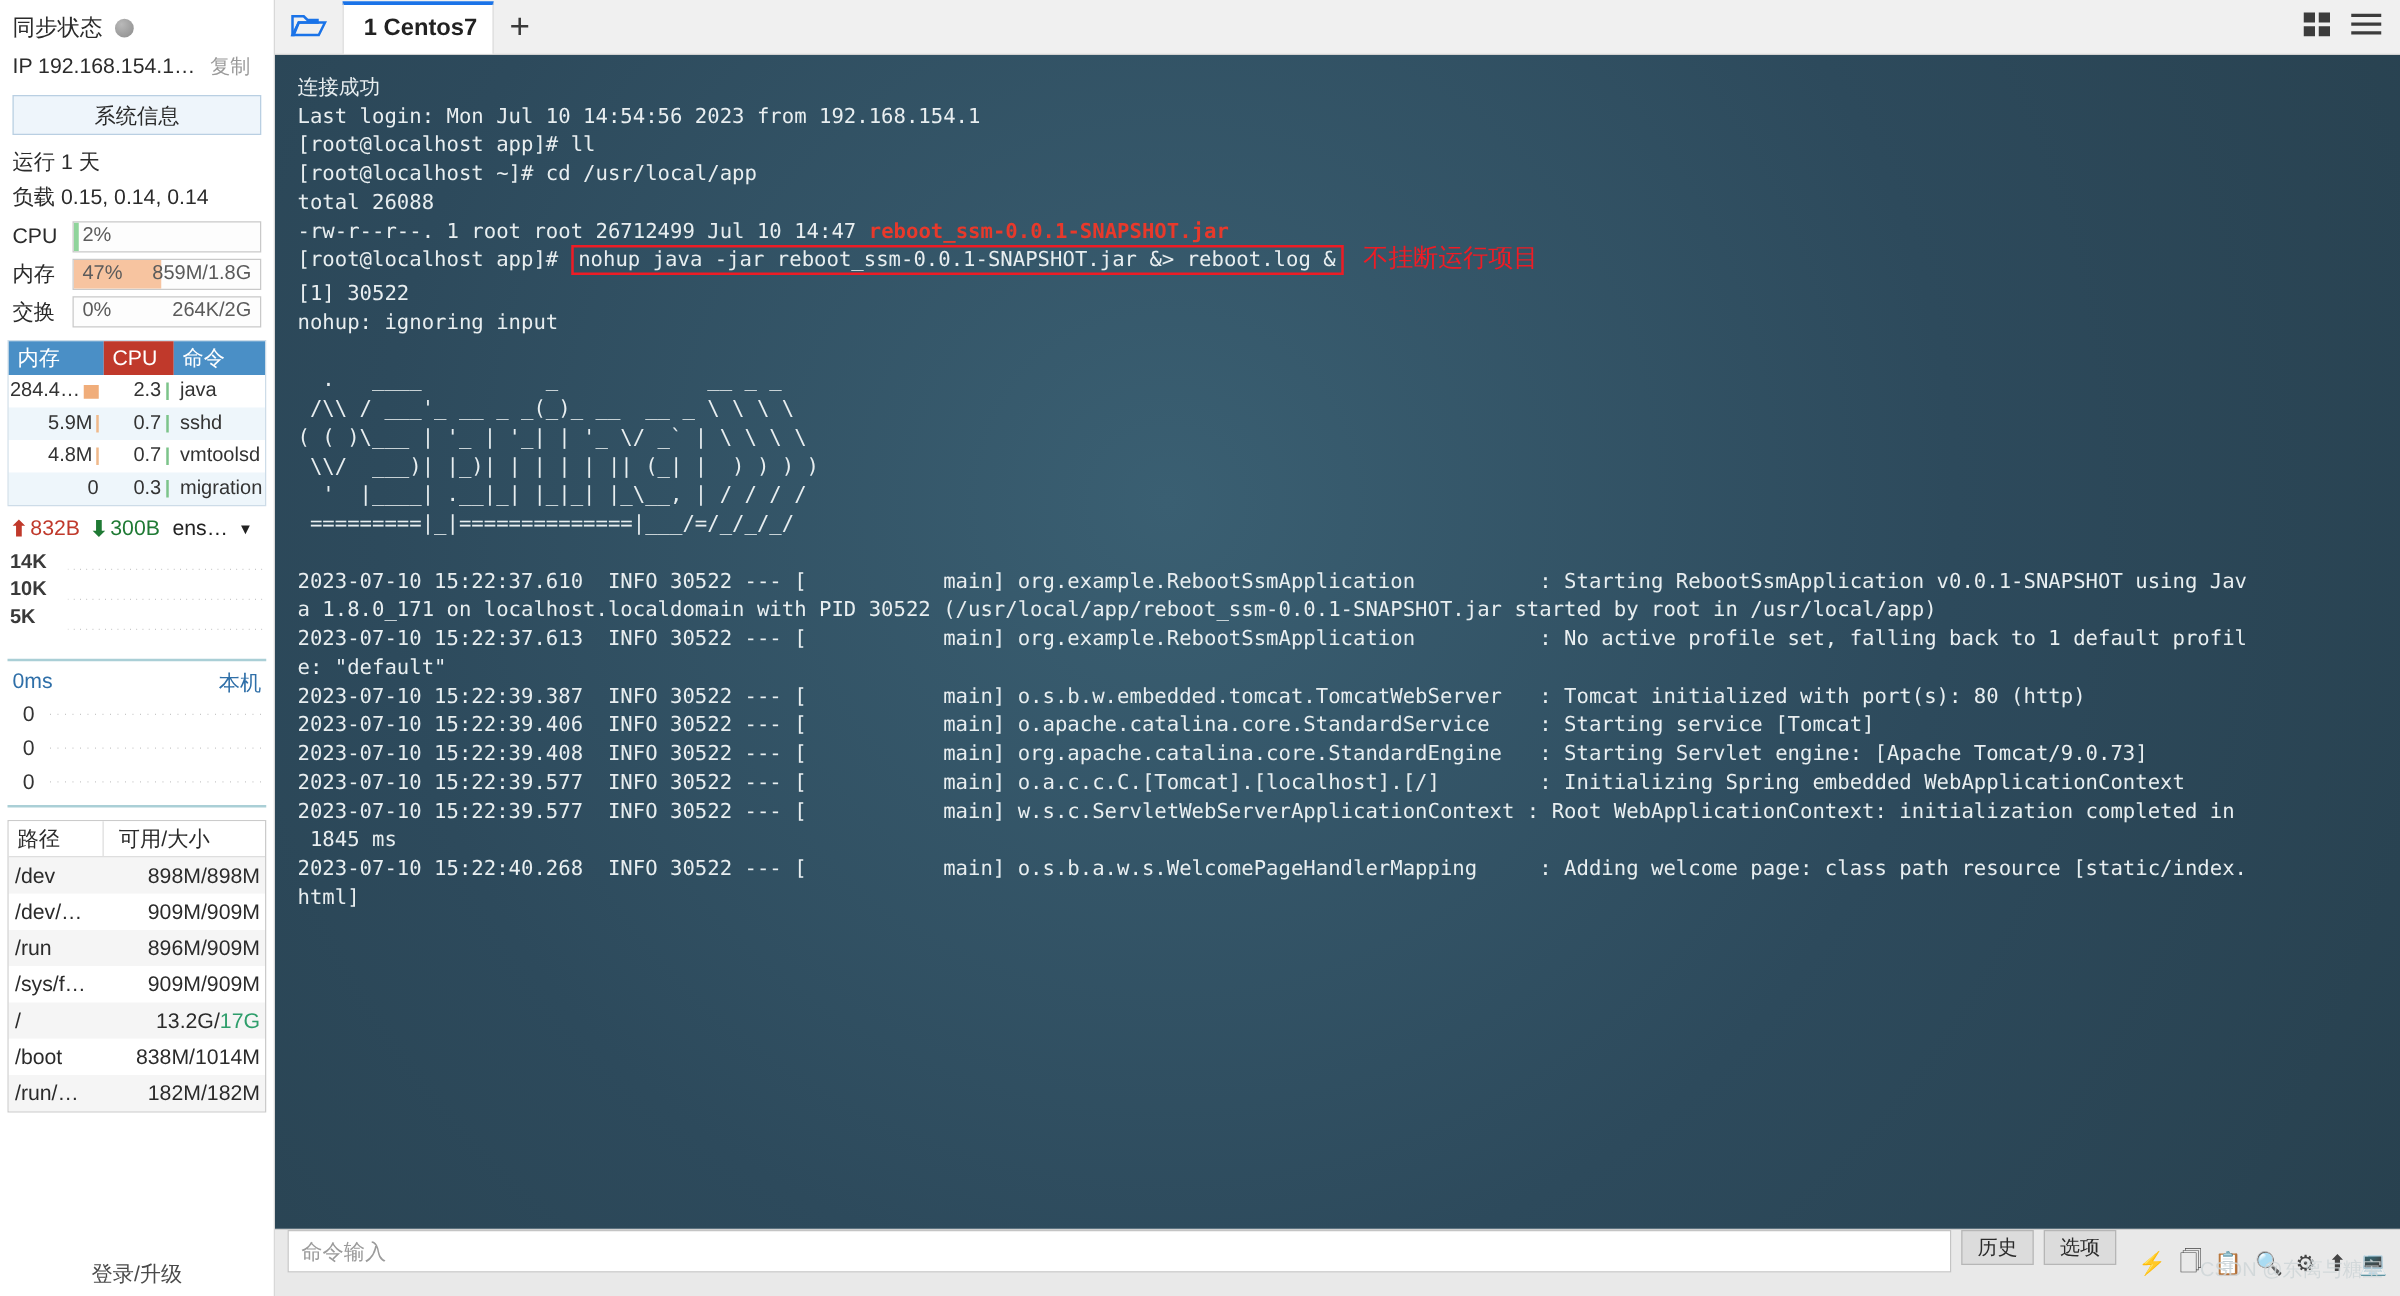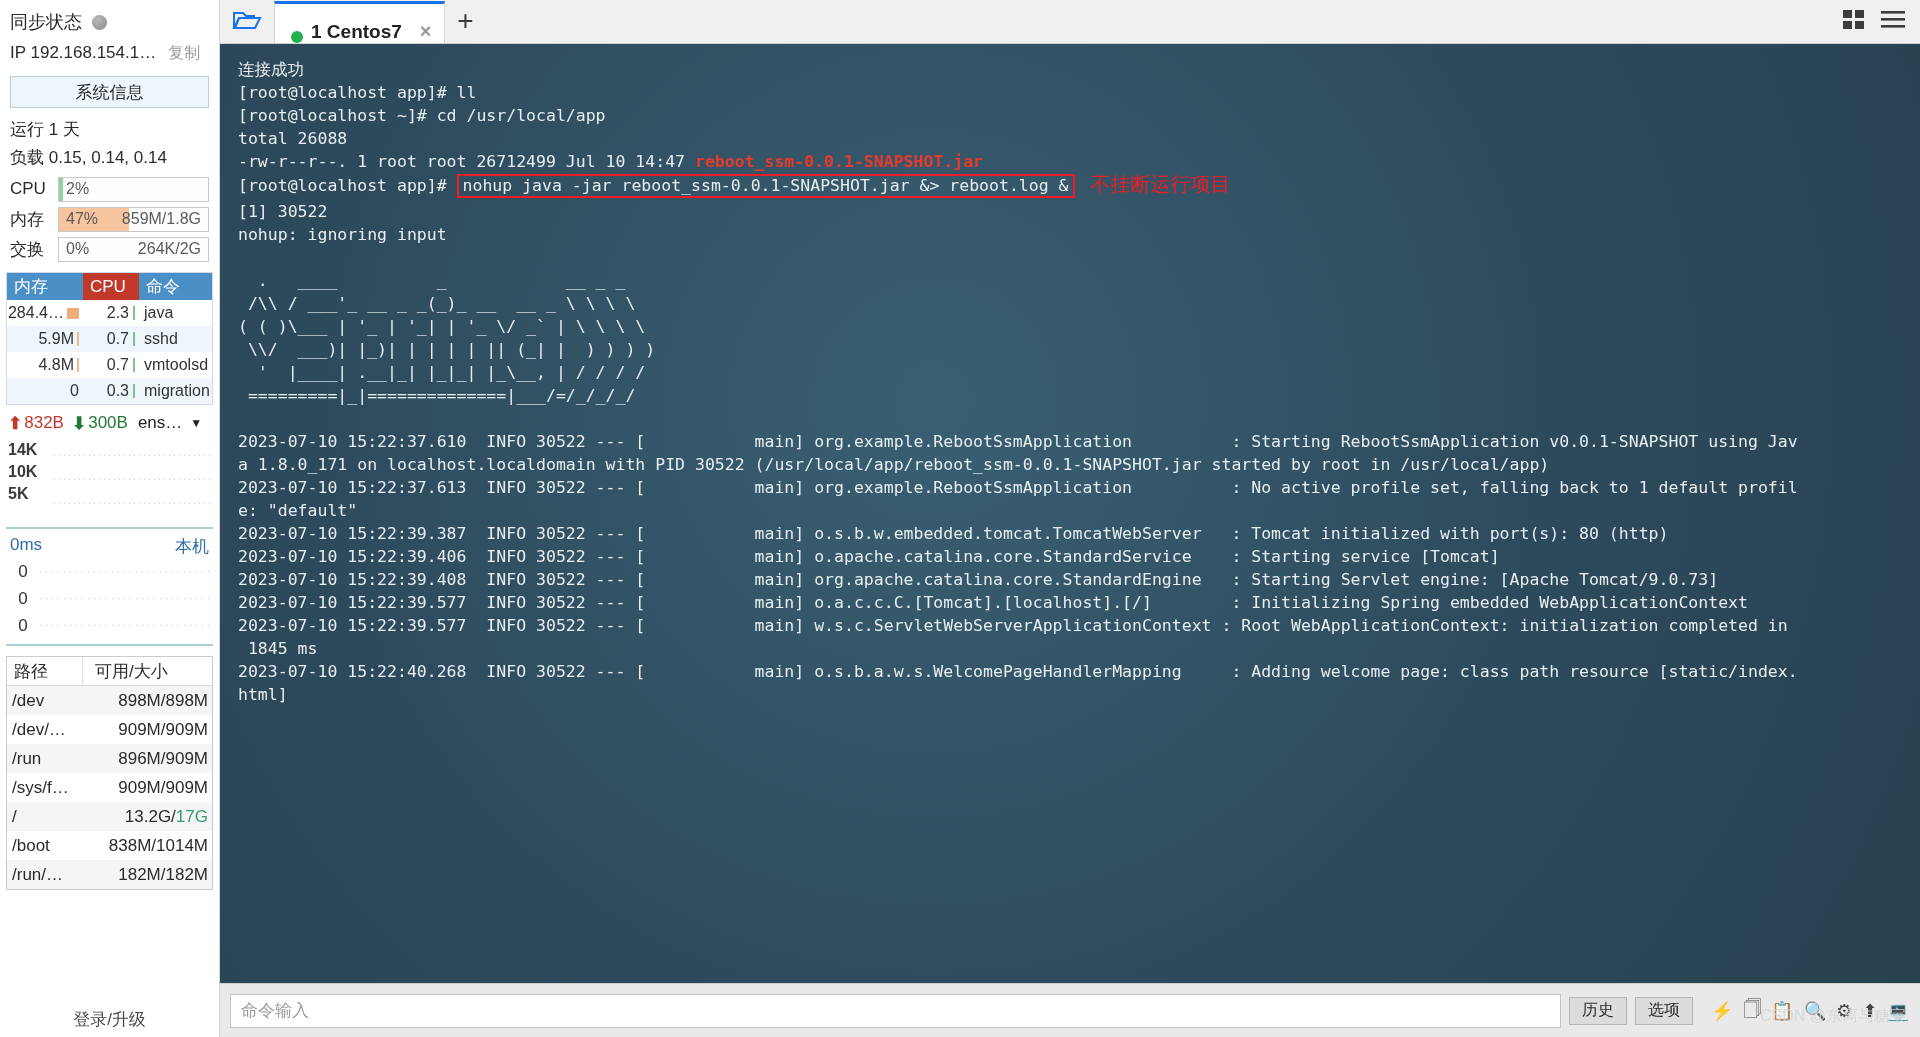--- a/index.html
+++ b/index.html
@@ -123,23 +123,23 @@
                font-size:17px; color:#4a4a4a; cursor:pointer;}
 
   
   .main { flex:1 1 auto; display:flex; flex-direction:column; background:#fff; min-width:0;}
 
   .tabbar { height:44px; background:#f0f0f0; display:flex; align-items:flex-end; position:relative;
             border-bottom:1px solid #d2d2d2;}
   .folder-btn { width:54px; height:44px; display:flex; align-items:center; justify-content:center; cursor:pointer;}
   .tab {
     height:42px; background:#ffffff; border-top:3px solid #1a73e8;
-    display:flex; align-items:flex-end; gap:8px; padding: 0 12px 0 16px;
+    display:flex; align-items:flex-start; gap:8px; padding: 0 12px 0 16px;
     font-size:19px; font-weight:bold; color:#222; cursor:pointer;
-    border-left:1px solid #d8d8d8; border-right:1px solid #d8d8d8;
+    border-left:1px solid #d8d8d8; border-right:1px solid #d8d8d8;flex-direction:column;
   }
   .tab-dot { width:12px; height:12px; border-radius:50%; background:#22b14c; }
   .tab-close { color:#9b9b9b; font-size:20px; margin-left:10px; cursor:pointer; }
   .tab-add { width:42px; height:44px; display:flex; align-items:center; justify-content:center;
              font-size:28px; color:#3a3a3a; cursor:pointer; }
   .tab-right { margin-left:auto; display:flex; align-items:center; gap:14px; padding-right:14px; height:44px;}
 
   .term {
     flex:1 1 auto; position:relative; min-height:0;
     background: radial-gradient(circle at 42% 38%, #3a5f72 0%, #2d4a5c 55%, #28414f 100%);
@@ -149,21 +149,21 @@
     line-height: 23px;
     color: #e8eef0;
     overflow: hidden;
   }
   .ln { white-space: pre; height:23px; }
   .red-txt { color:#e8392b; font-weight:bold; }
   .box-hl { border:2px solid #ee1c25; padding:0 4px; display:inline-block; line-height:20px; }
   .anno { color:#ee1c25; font-family:"Liberation Sans", sans-serif; font-size:20px; margin-left:16px; }
   .anno-zh { color:#ee1c25; font-family:"Liberation Sans", sans-serif; font-size:20px; margin-left:14px;}
 
-  .cmdbar { height:54px; background:#e9e9e9; display:flex; align-items:center;
+  .cmdbar { height:54px; background:#e9e9e9; display:flex; 
             padding: 0 10px; gap:8px; border-top:1px solid #cfcfcf;}
   .cmd-input { flex:1 1 auto; height:34px; background:#ffffff; border:1px solid #c4c4c4;
                display:flex; align-items:center; padding:0 10px; font-size:17px; color:#9b9b9b; }
   .cmd-btn { height:28px; padding:0 12px; background:#dcdcdc; border:1px solid #b6b6b6;
              display:flex; align-items:center; font-size:16px; color:#2b2b2b; cursor:pointer;}
   .cmd-icons { display:flex; align-items:center; gap:10px; padding-left:10px; }
   .cmd-icons span { font-size:18px; color:#444; cursor:pointer; }
   .bolt { color:#f0a020; font-size:20px; }
   .wm { position:absolute; right:14px; bottom:10px; color:#cfd6d8; font-size:16px;
         font-family:"Liberation Sans", sans-serif; opacity:.85; display:flex; align-items:center; gap:4px;}
@@ -480,20 +480,21 @@
             <rect x="1" y="10" width="24" height="2.6" fill="#3c3c3c"></rect>
             <rect x="1" y="17" width="24" height="2.6" fill="#3c3c3c"></rect>
           </svg>
         </span>
       </div>
     </div>
 
     <div class="term">
 
       <div class="ln">连接成功</div>
+      <div class="ln">Last login: Mon Jul 10 14:54:56 2023 from 192.168.154.1</div>
       <div class="ln">[root@localhost app]# ll</div>
       <div class="ln">[root@localhost ~]# cd /usr/local/app</div>
       <div class="ln">total 26088</div>
 
       <div class="ln"><span>-rw-r--r--. 1 root root 26712499 Jul 10 14:47 </span><span class="red-txt">reboot_ssm-0.0.1-SNAPSHOT.jar</span></div>
 
       <div class="ln" style="height:27px;"><span>[root@localhost app]# </span><span class="box-hl">nohup java -jar reboot_ssm-0.0.1-SNAPSHOT.jar &amp;&gt; reboot.log &amp;</span><span class="anno">不挂断运行项目</span></div>
 
       <div class="ln">[1] 30522</div>
 

